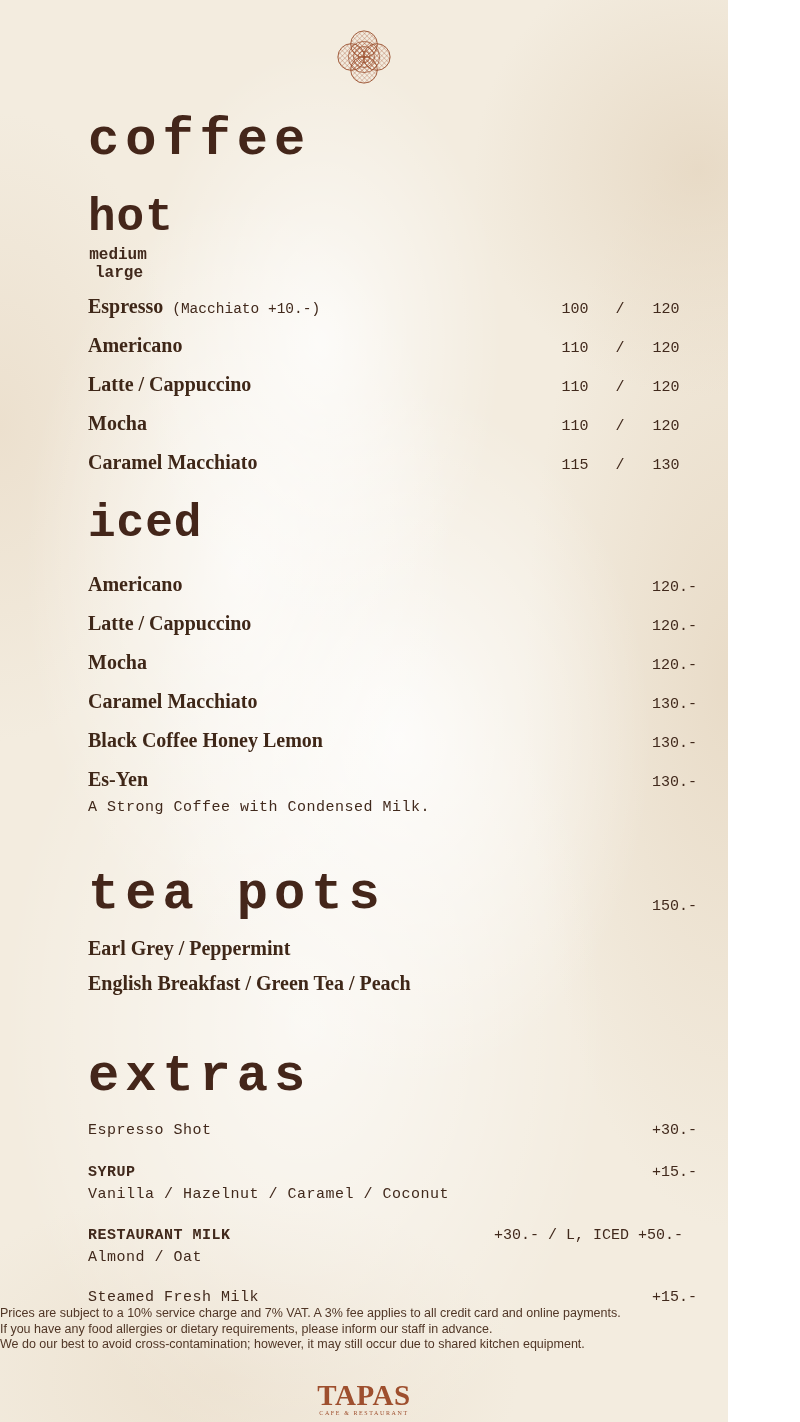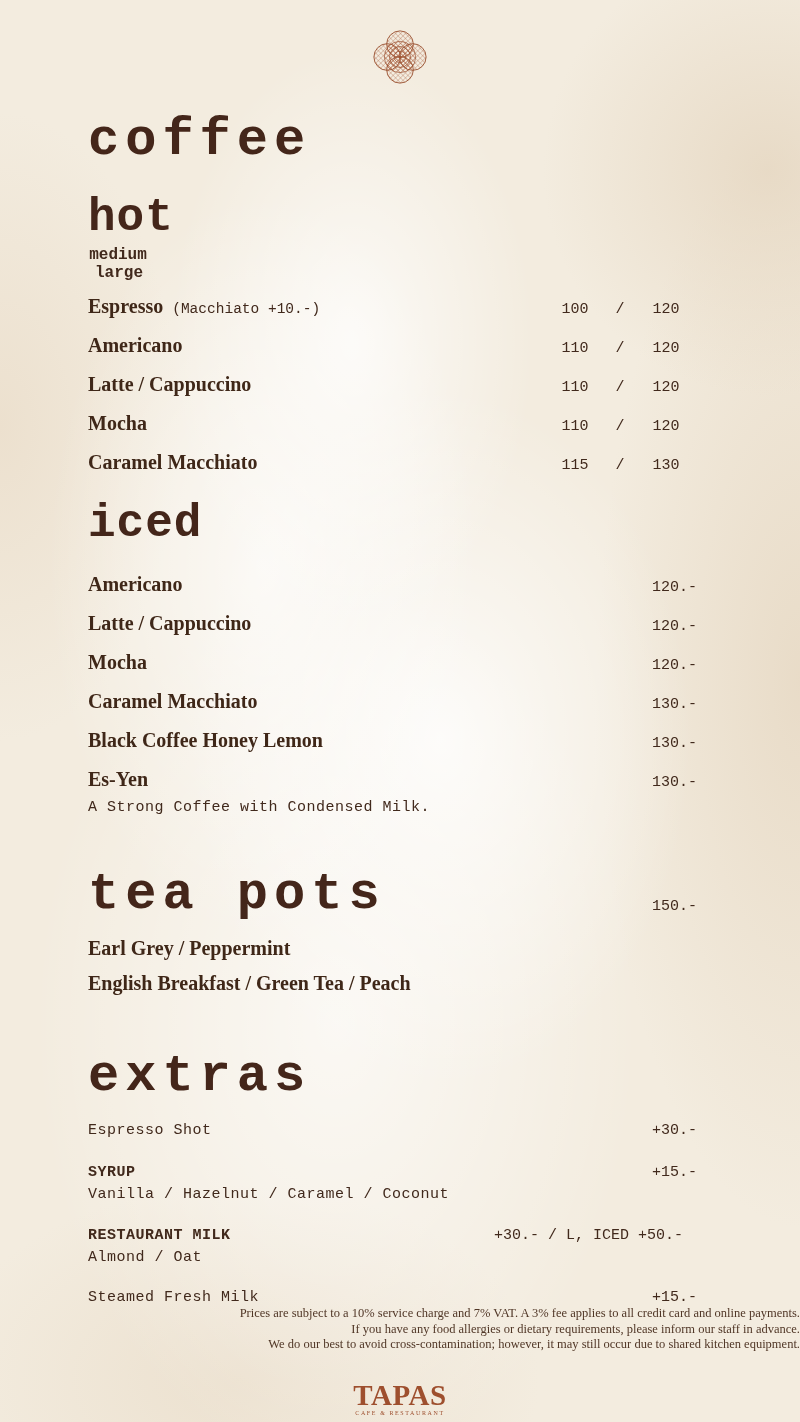--- a/index.html
+++ b/index.html
@@ -1,21 +1,21 @@
 <!DOCTYPE html>
 <html><head>
 <meta charset="utf-8">
 <style>
   * { margin: 0; padding: 0; box-sizing: border-box; }
   html, body { width: 800px; }
   body { font-family: "Liberation Sans", sans-serif; }
 
   .menu {
     position: relative;
-    width: 800px;
+    width: 728px;
     height: 1422px;
     overflow: hidden;
     color: #45261a;
     background:
       radial-gradient(ellipse 260px 420px at 44% 24%, rgba(255,255,255,0.75), rgba(255,255,255,0) 70%),
       radial-gradient(ellipse 300px 520px at 33% 40%, rgba(255,255,255,0.7), rgba(255,255,255,0) 72%),
       radial-gradient(ellipse 360px 500px at 55% 52%, rgba(255,255,255,0.8), rgba(255,255,255,0) 70%),
       radial-gradient(ellipse 420px 620px at 42% 72%, rgba(255,255,255,0.65), rgba(255,255,255,0) 72%),
       radial-gradient(ellipse 300px 300px at 96% 12%, rgba(229,214,192,0.8), rgba(229,214,192,0) 75%),
       radial-gradient(ellipse 260px 700px at 100% 48%, rgba(229,214,192,0.75), rgba(229,214,192,0) 78%),
@@ -136,22 +136,22 @@
   }
   .g1 { margin-top: 16px; }
   .g2 { margin-top: 22px; }
   .g3 { margin-top: 21px; }
   .g4 { margin-top: 20px; }
 
   .footer {
     position: absolute;
     left: 0; right: 0;
     top: 1306px;
-    text-align: right;
-    font-family: Liberation Serif, serif;
+    text-align: left;
+    font-family: Liberation Sans, sans-serif;
     font-size: 12.5px;
     line-height: 15.5px;
     color: #503626;
   }
 
   .brand {
     position: absolute;
     left: 0; right: 0;
     top: 1380px;
     text-align: center;

